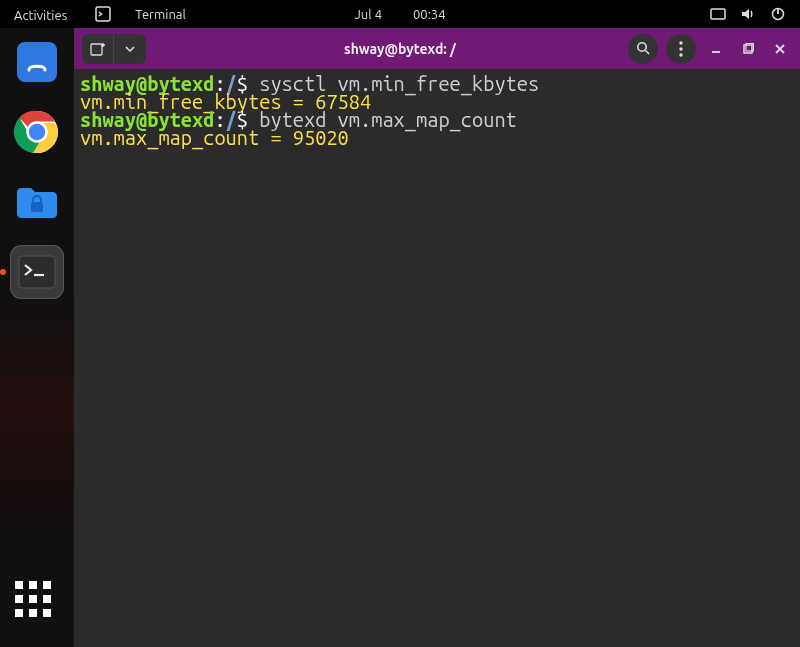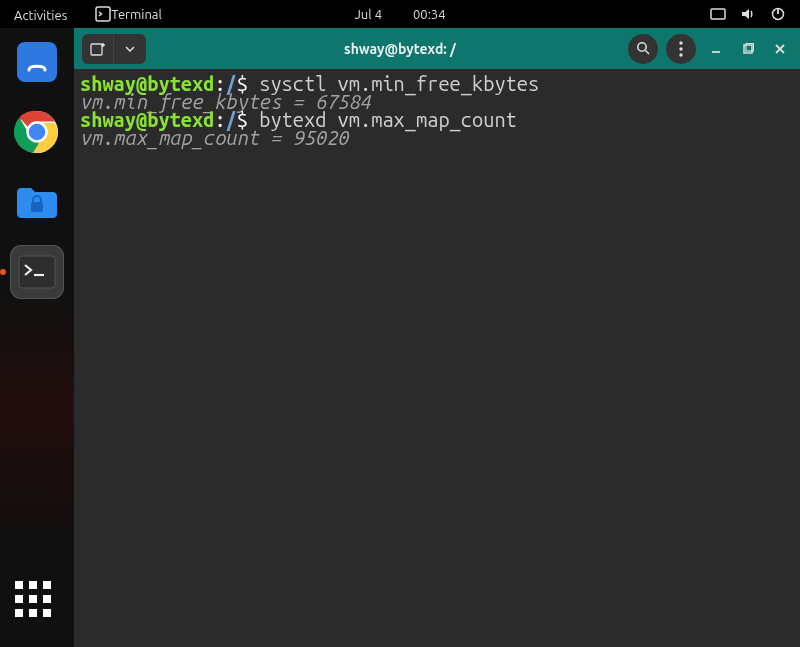--- a/index.html
+++ b/index.html
@@ -4,55 +4,55 @@
 <style>
   * { box-sizing: border-box; margin: 0; padding: 0; }
   html, body { width: 800px; height: 647px; overflow: hidden; font-family: Ubuntu, "Segoe UI", sans-serif; background: #000; }
 
   
   .top-panel { height: 28px; background: #000; color: #ddd; display: flex; align-items: center; font-size: 13px; }
   .top-left, .top-center, .top-right { display: flex; align-items: flex-end; }
   .top-left { padding-left: 14px; gap: 28px; }
   .top-center { position: absolute; left: 50%; transform: translateX(-50%); gap: 14px; }
   .top-right { margin-left: auto; padding-right: 14px; gap: 14px; }
-  .top-panel .app-ind { display: flex; align-items: center; gap: 0; }
+  .top-panel .app-ind { display: flex; align-items: center; gap: 24px; }
   .top-panel svg { display: block; }
 
   
   .desktop { position: relative; height: calc(647px - 28px); background: #101010; display: flex; }
 
   
   .dock { width: 74px; background: rgba(0,0,0,0); display: flex; flex-direction: column; align-items: center; padding-top: 8px; gap: 18px; }
   .dock-item { width: 52px; height: 52px; border-radius: 10px; display: flex; align-items: center; justify-content: center; position: relative; }
   .dock-item.active::before { content:""; position:absolute; left:-11px; top:50%; transform:translateY(-50%); width:6px; height:6px; border-radius:50%; background:#E95420; }
   .dock-item.running { background: #3a3a3a; box-shadow: 0 0 0 1px #555; }
   .dock .spacer { flex: 1; }
   .apps-grid { width: 44px; height: 44px; display: grid; grid-template-columns: repeat(3, 8px); grid-template-rows: repeat(3, 8px); gap: 6px; margin-bottom: 22px; }
   .apps-grid span { background: #fff; width: 8px; height: 8px; }
 
   
   .window { flex: 1; display: flex; flex-direction: column; }
-  .titlebar { height: 41px; background: #0f766e; display: flex; align-items: center; padding: 0 8px; color: #ddd; }
+  .titlebar { height: 41px; background: #701a75; display: flex; align-items: center; padding: 0 8px; color: #ddd; }
   .tb-group-left { display: flex; align-items: center; background: #333; border-radius: 6px; overflow: hidden; }
   .tb-btn { width: 32px; height: 30px; display: flex; align-items: center; justify-content: center; }
   .tb-btn.newtab { border-right: 1px solid #444; }
   .tb-title { position:absolute; left:50%; transform:translateX(-50%); font-weight:600; font-size:14px; color:#eee; }
   .tb-right { margin-left:auto; display:flex; align-items:center; gap:8px; }
   .circle-btn { width:30px; height:30px; border-radius:50%; background:#333; display:flex; align-items:center; justify-content:center; }
   .win-btn { width:24px; height:24px; display:flex; align-items:center; justify-content:center; }
 
   
   .term { flex:1; background:#2b2b2b; padding:6px 6px; font-family: "Ubuntu Mono","DejaVu Sans Mono",monospace; font-size:20px; line-height:18px; }
   .term-line { white-space: pre; }
   .p-user { color:#8AE234; font-weight:bold; }
   .p-colon { color:#fff; }
   .p-path { color:#729FCF; font-weight:bold; }
   .p-dollar { color:#fff; }
   .cmd { color:#d0d0d0; }
-  .out { color:#a3a3a3;font-style:italic; }
+  .out { color:#fde047; }
   .cursor { display:inline-block; width:9px; height:16px; background:#d0d0d0; vertical-align:-2px; margin-left:2px; }
 
   .bg-shade { position:absolute; left:0; top:260px; width:74px; height:240px; background: linear-gradient(180deg, rgba(40,0,0,0) 0%, rgba(70,10,10,0.35) 50%, rgba(30,5,5,0.2) 100%); pointer-events:none; }
 </style>
 </head>
 <body>
 
 <div class="top-panel">
   <div class="top-left">
     <span>Activities</span>

